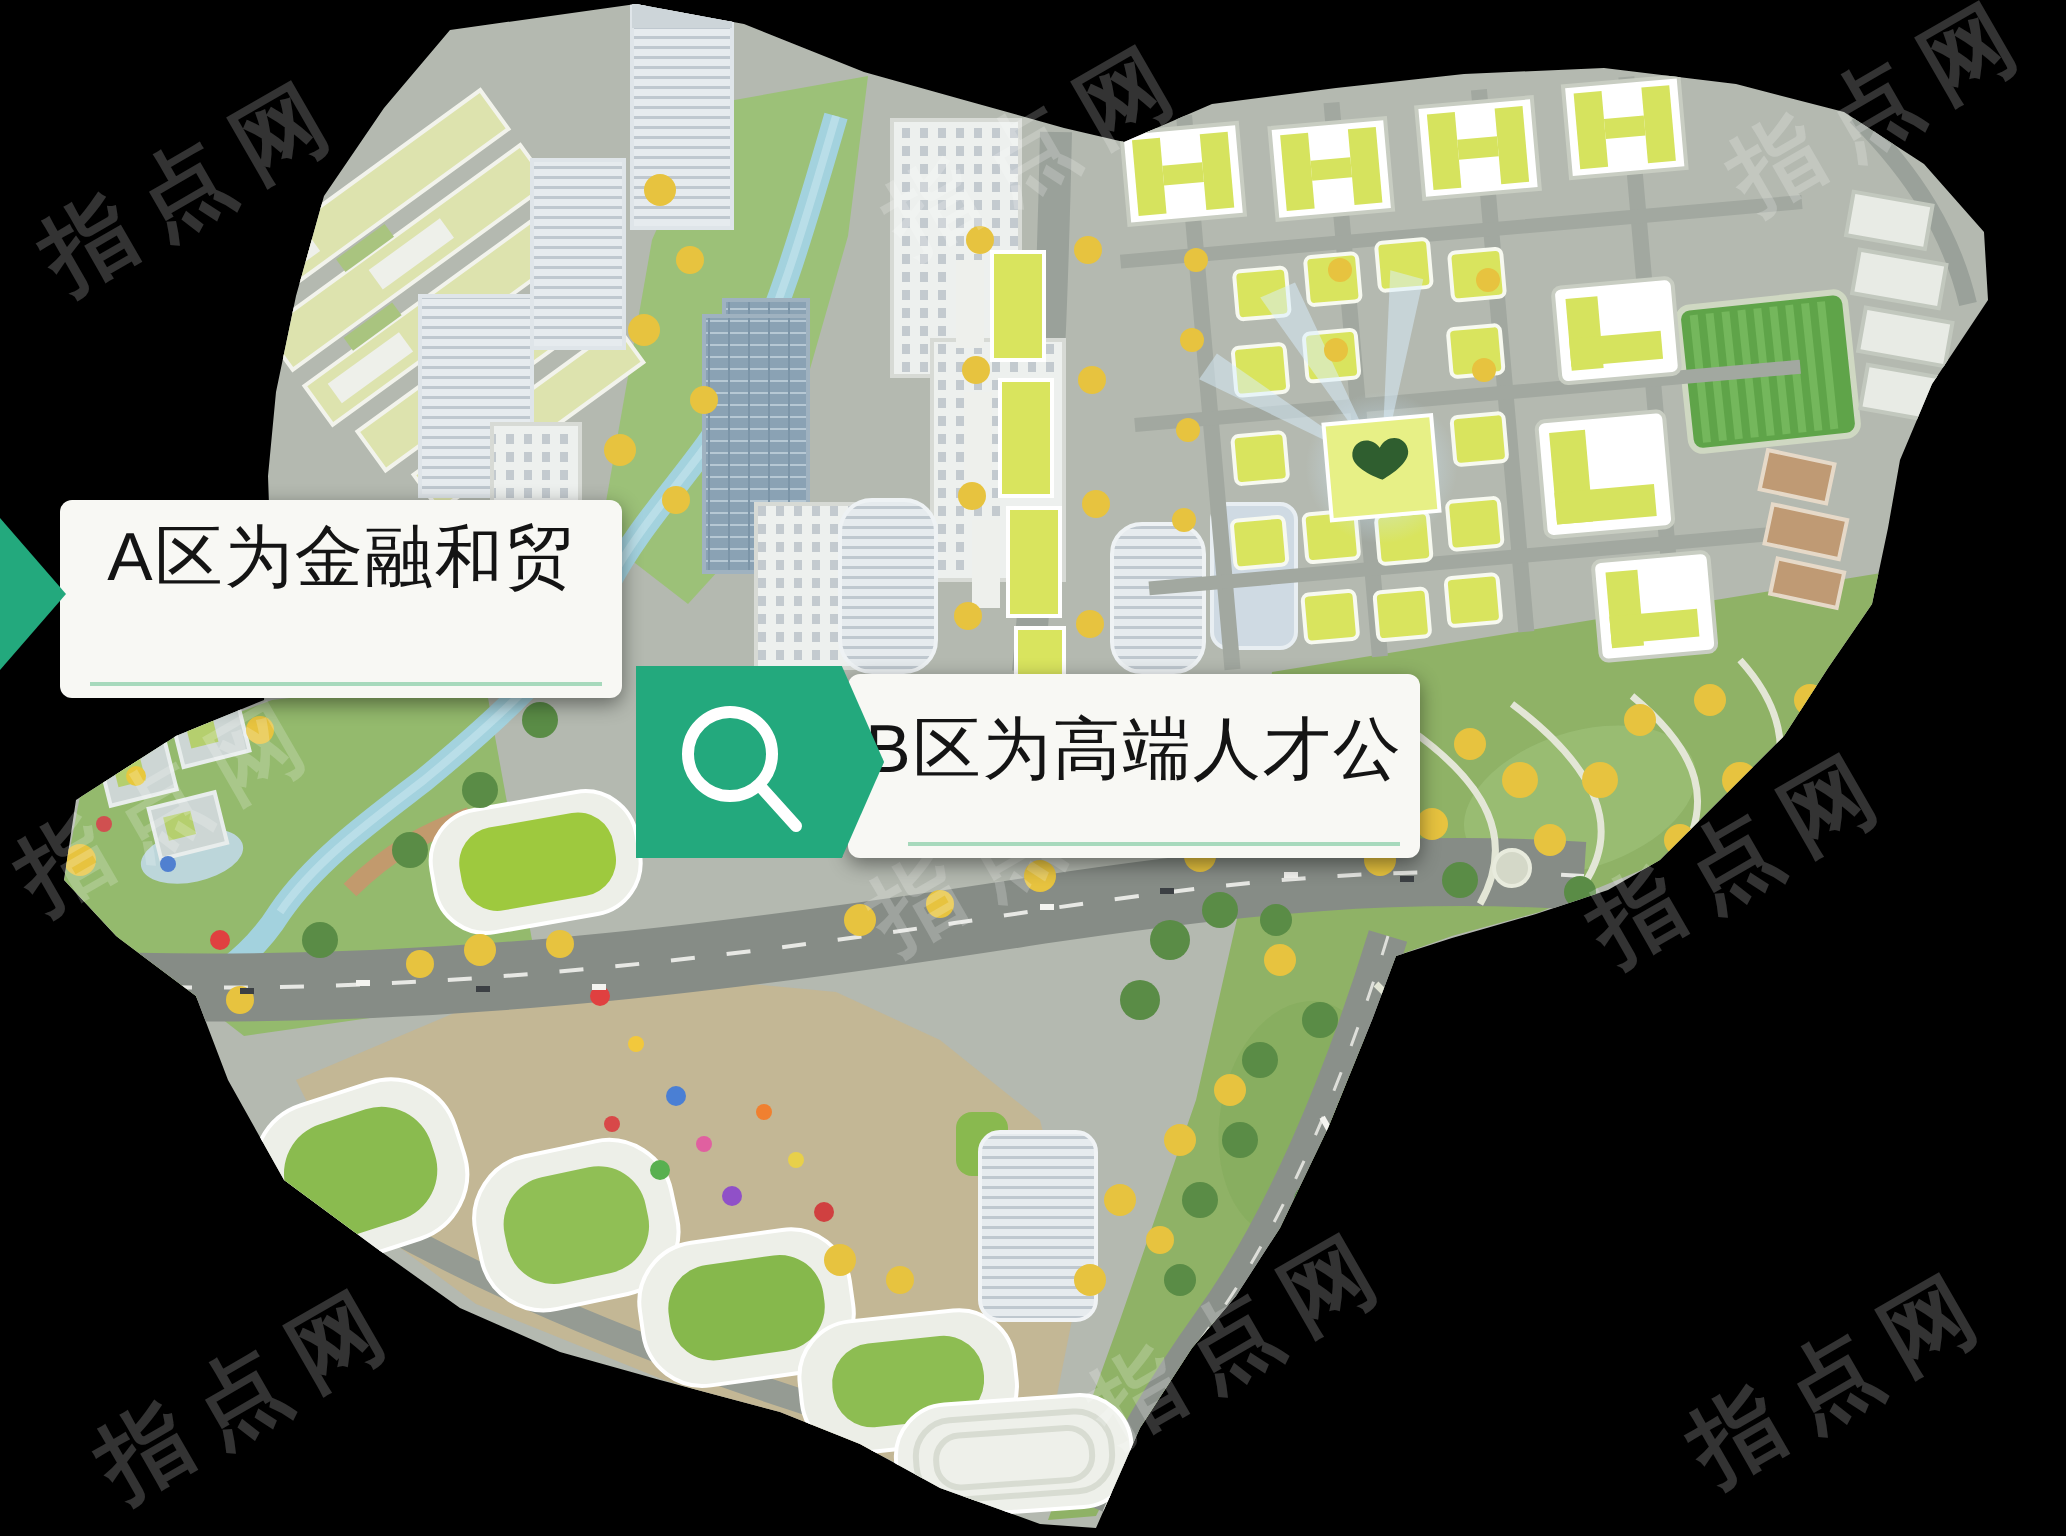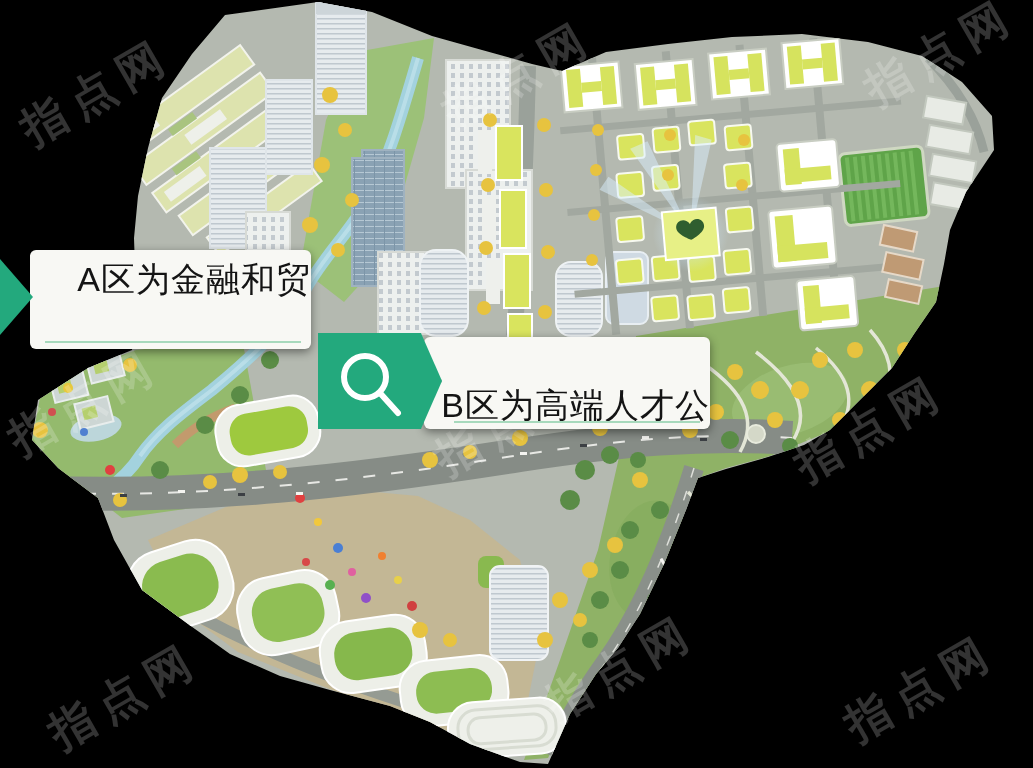--- a/index.html
+++ b/index.html
@@ -8,30 +8,30 @@
   .city{position:absolute;left:0;top:0;}
   
   .wm{position:absolute;font-size:45px;font-weight:700;letter-spacing:10px;white-space:nowrap;
       color:rgba(255,255,255,0.20);transform:rotate(-30deg);pointer-events:none;z-index:3;}
   .wm1{left:14px;top:62px;}   .wm2{left:436px;top:44px;}  .wm3{left:858px;top:22px;}
   .wm4{left:2px;top:372px;}   .wm5{left:428px;top:392px;} .wm6{left:788px;top:398px;}
   .wm7{left:42px;top:666px;}  .wm8{left:538px;top:638px;} .wm9{left:838px;top:658px;}
   
   .callout{position:absolute;z-index:5;}
   .label-box{position:absolute;background:#f8f8f4;border-radius:6px;
-             box-shadow:0 3px 10px rgba(0,0,0,0.45);text-align:right;color:#141414;}
+             box-shadow:0 3px 10px rgba(0,0,0,0.45);text-align:center;color:#141414;}
   .label-line{font-size:34px;line-height:38px;font-weight:500;letter-spacing:1px;}
   .underline{position:absolute;height:2px;background:#a7d9bc;}
   .box-a{left:30px;top:250px;width:281px;height:99px;padding-top:0;}
   .box-a .lines{padding-top:10px;}
   .box-a .underline{left:15px;right:10px;bottom:6px;}
   .arrow-a{position:absolute;left:0;top:259px;width:33px;height:76px;background:#23a97d;
            clip-path:polygon(0 0,100% 50%,0 100%);z-index:6;}
   .box-b{left:424px;top:337px;width:286px;height:92px;}
-  .box-b .lines{padding-top:5px;margin-top:44px;}
+  .box-b .lines{padding-top:19px;}
   .box-b .underline{left:30px;right:10px;bottom:6px;}
   .badge-b{position:absolute;left:318px;top:333px;width:124px;height:96px;background:#23a97d;
            clip-path:polygon(0 0,83% 0,100% 50%,83% 100%,0 100%);z-index:6;
            box-shadow:0 3px 8px rgba(0,0,0,0.4);}
   .badge-b svg{position:absolute;left:0;top:0;}
 </style>
 </head>
 <body>
 
 <div class="stage">

